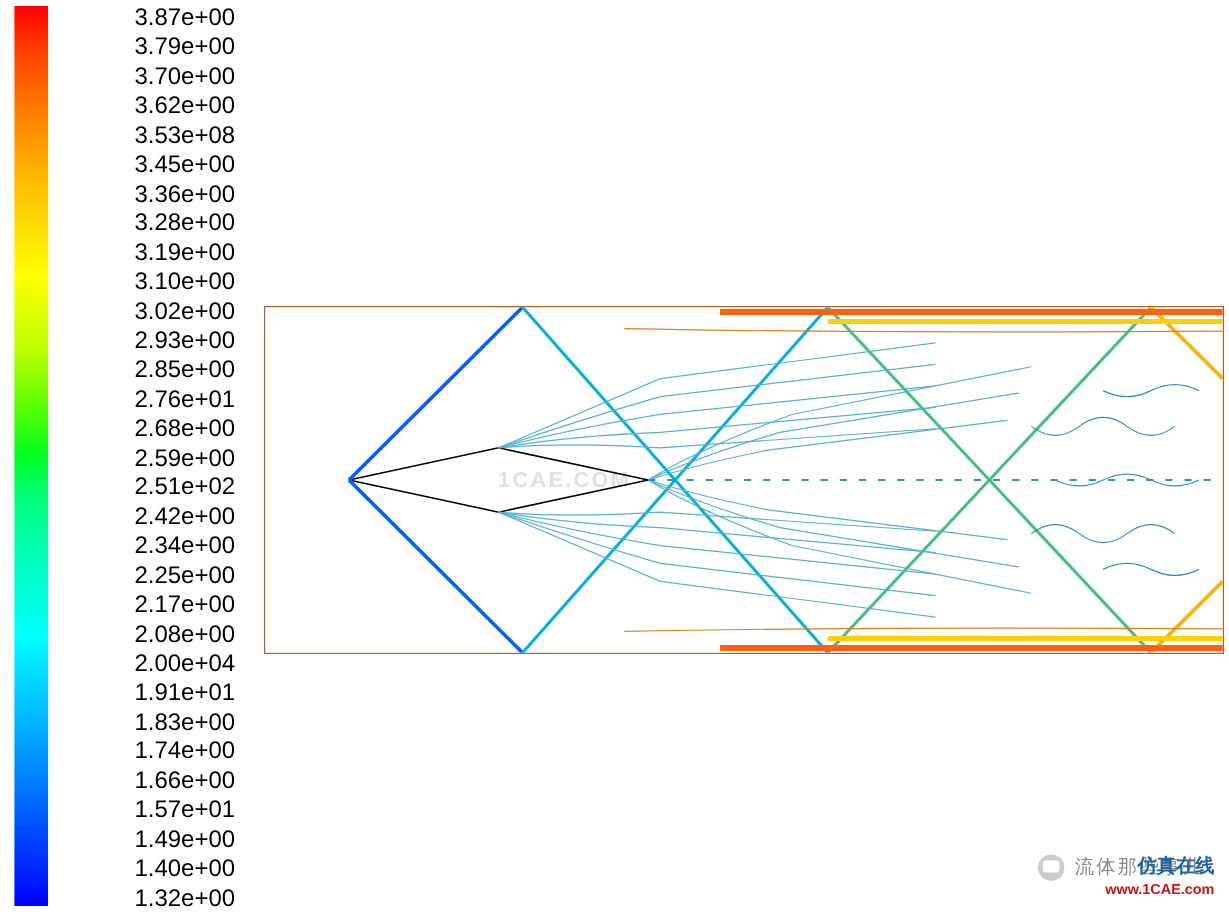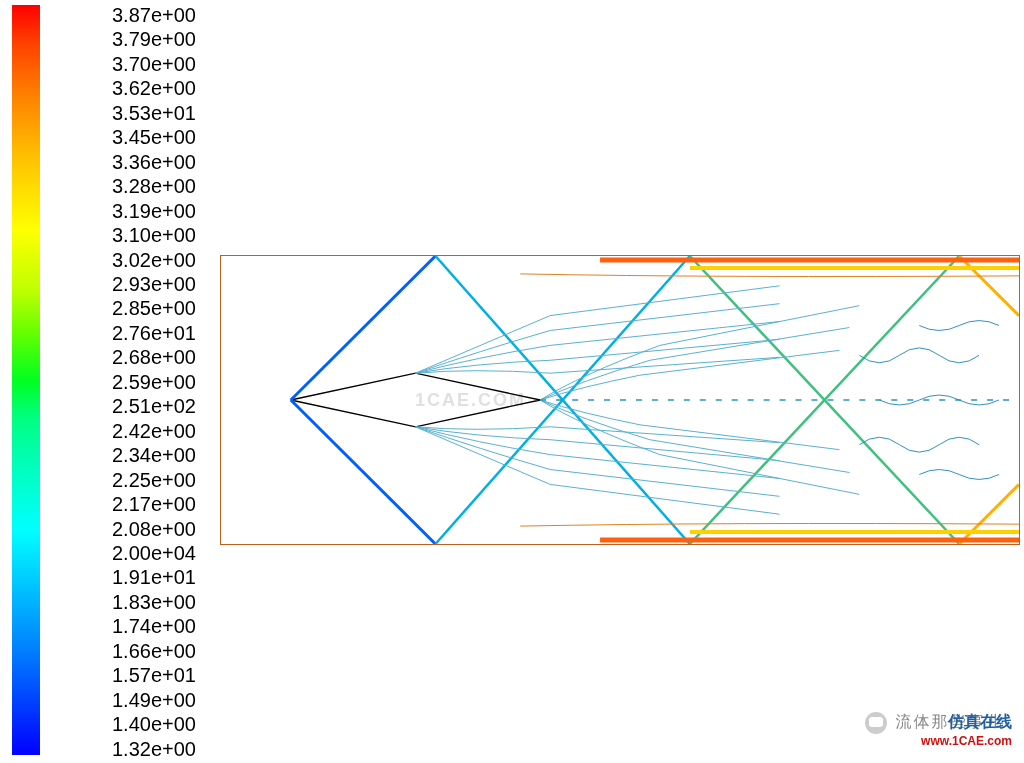--- a/index.html
+++ b/index.html
@@ -121,21 +121,21 @@
 </head>
 <body>
 
 <div class="legend-bar"></div>
 
 <div class="legend-labels">
   <span>3.87e+00</span>
   <span>3.79e+00</span>
   <span>3.70e+00</span>
   <span>3.62e+00</span>
-  <span>3.53e+01</span>
+  <span>3.53e+08</span>
   <span>3.45e+00</span>
   <span>3.36e+00</span>
   <span>3.28e+00</span>
   <span>3.19e+00</span>
   <span>3.10e+00</span>
   <span>3.02e+00</span>
   <span>2.93e+00</span>
   <span>2.85e+00</span>
   <span>2.76e+01</span>
   <span>2.68e+00</span>

